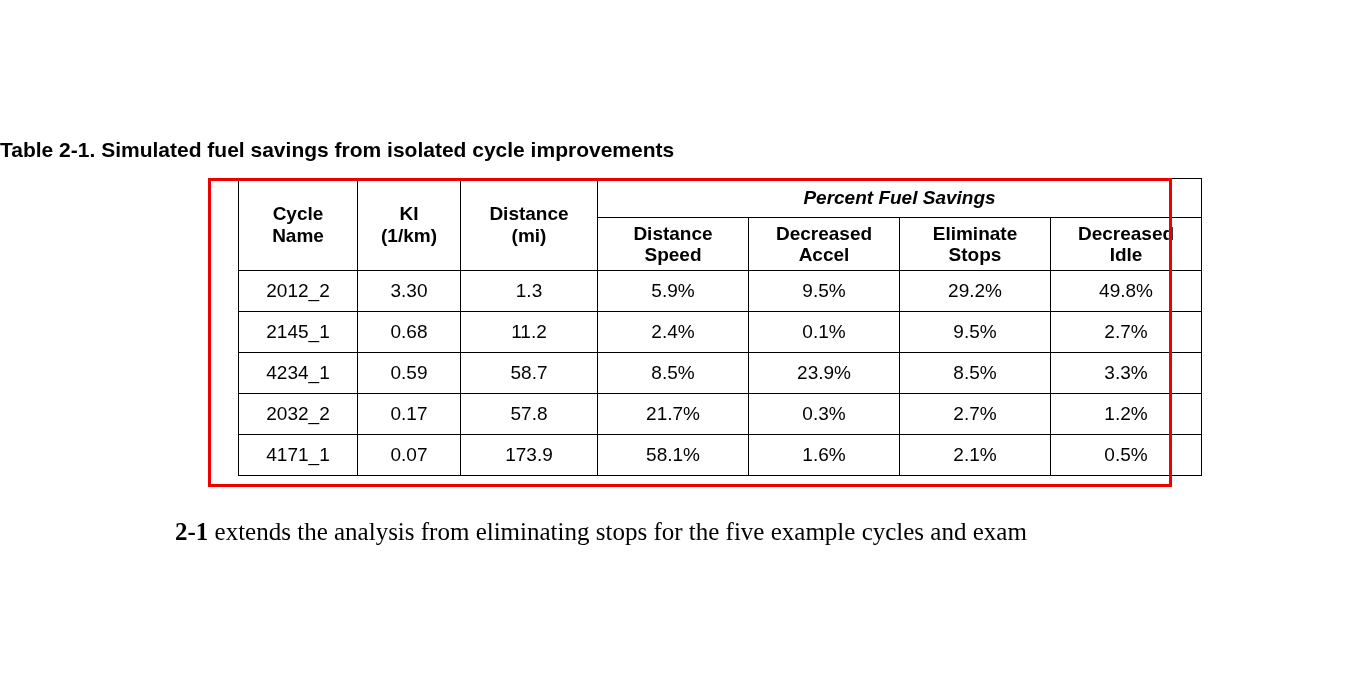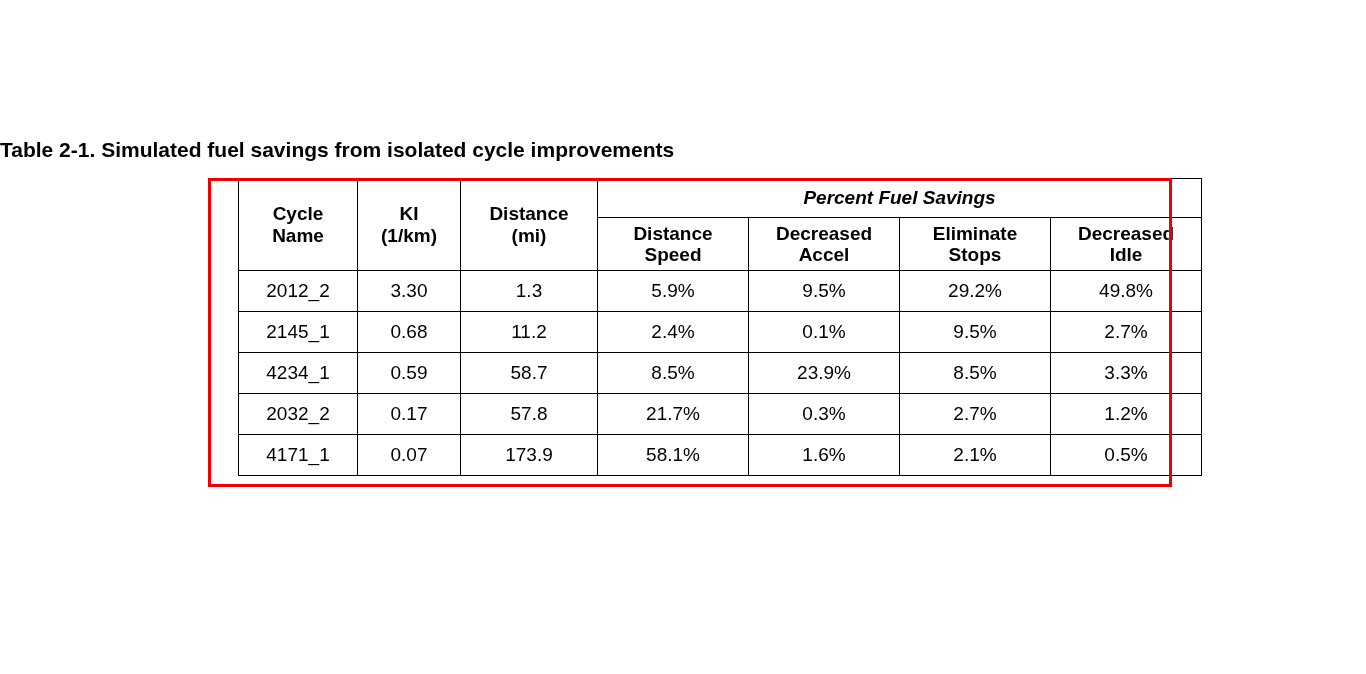--- a/index.html
+++ b/index.html
@@ -187,14 +187,17 @@
           <td class="datacell">1.6%</td>
           <td class="datacell">2.1%</td>
           <td class="datacell">0.5%</td>
         </tr>
       </tbody>
     </table>
   </div>
 
   <div class="redborder"></div>
 
+  <div class="body-text">
+    <span class="ref">2-1</span><span> extends the analysis from eliminating stops for the five example cycles and exam</span>
+  </div>
 
 </div>
 
 </body></html>

